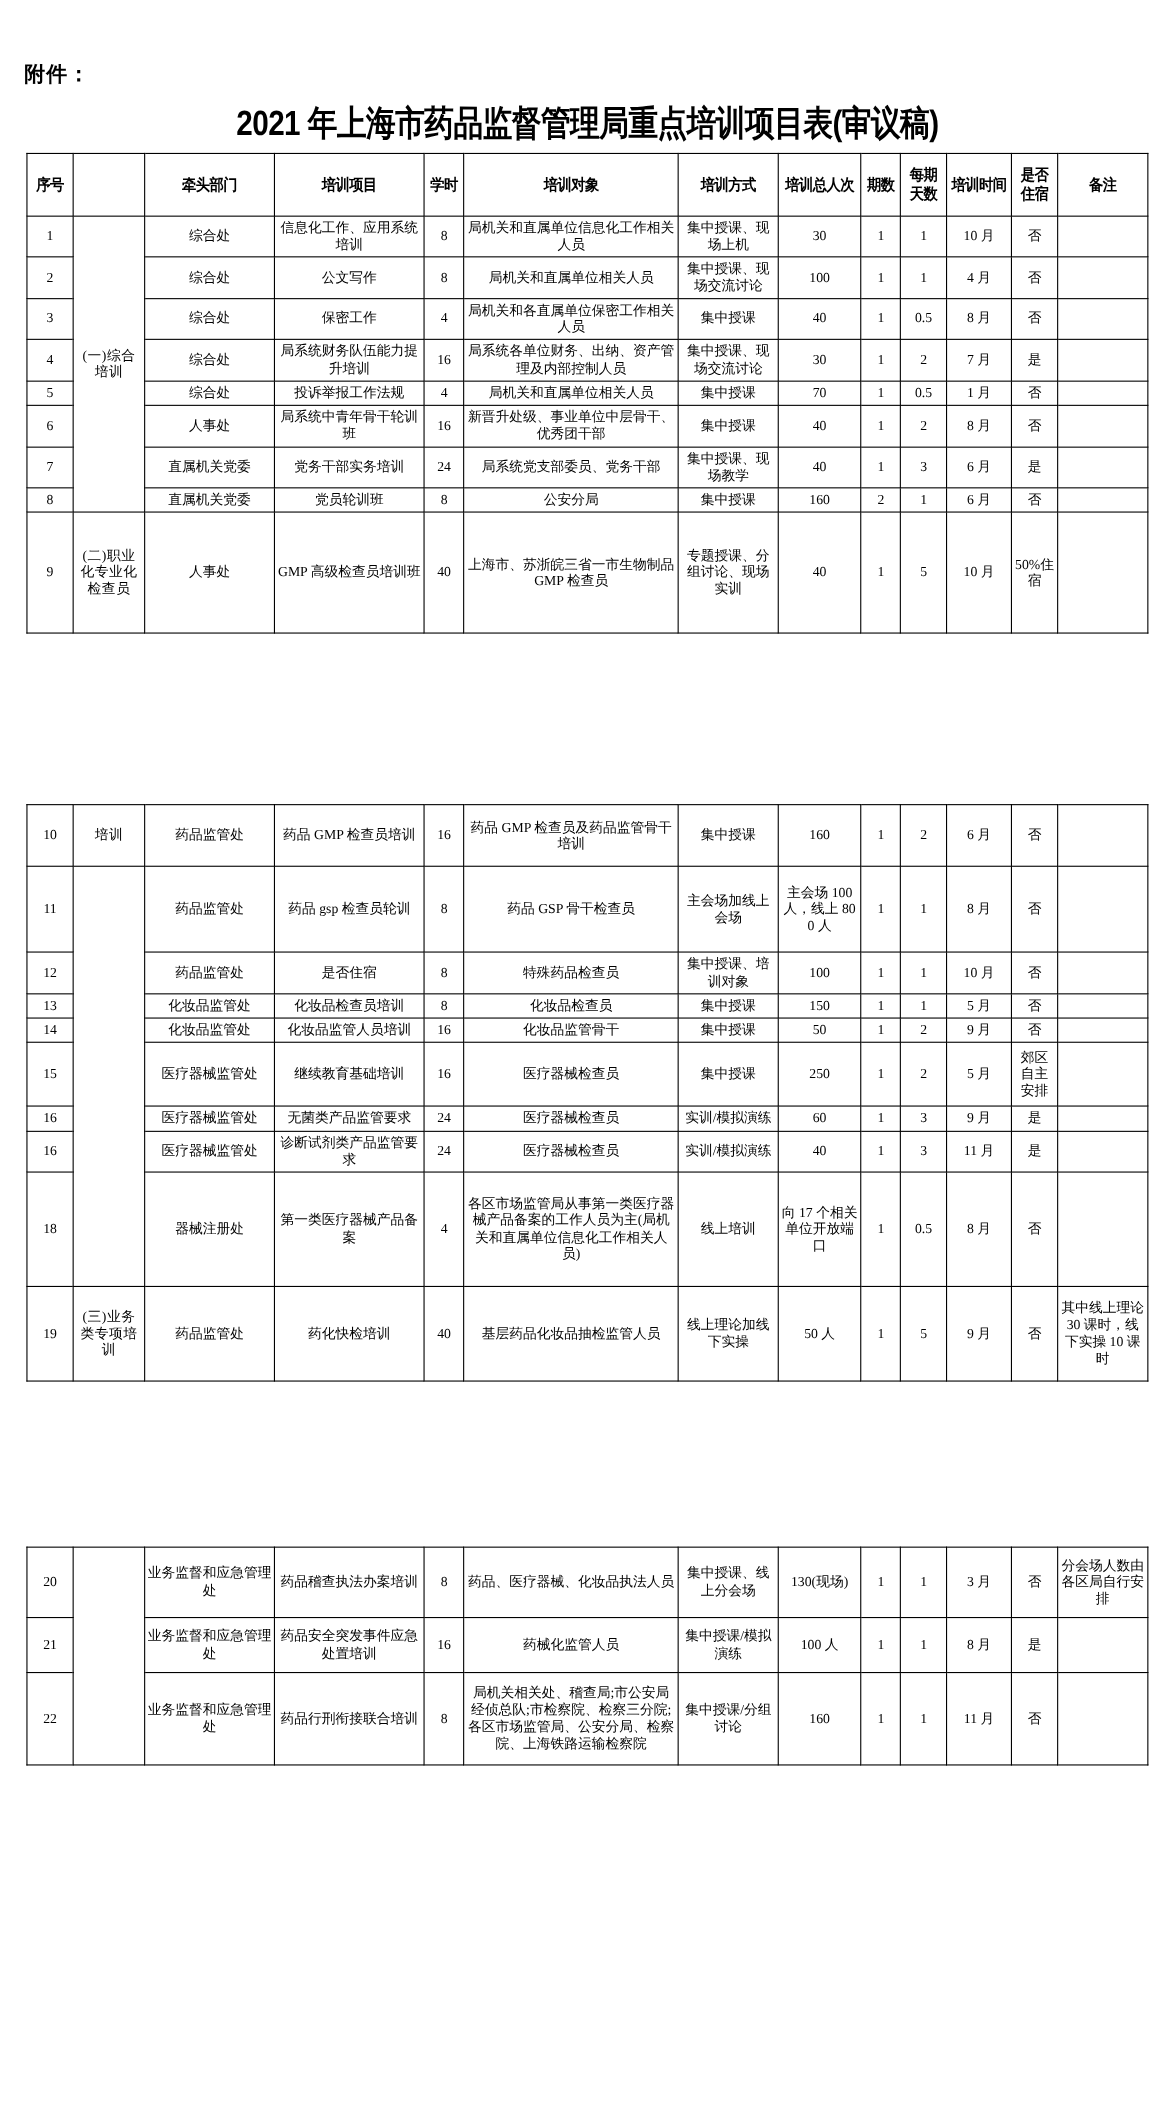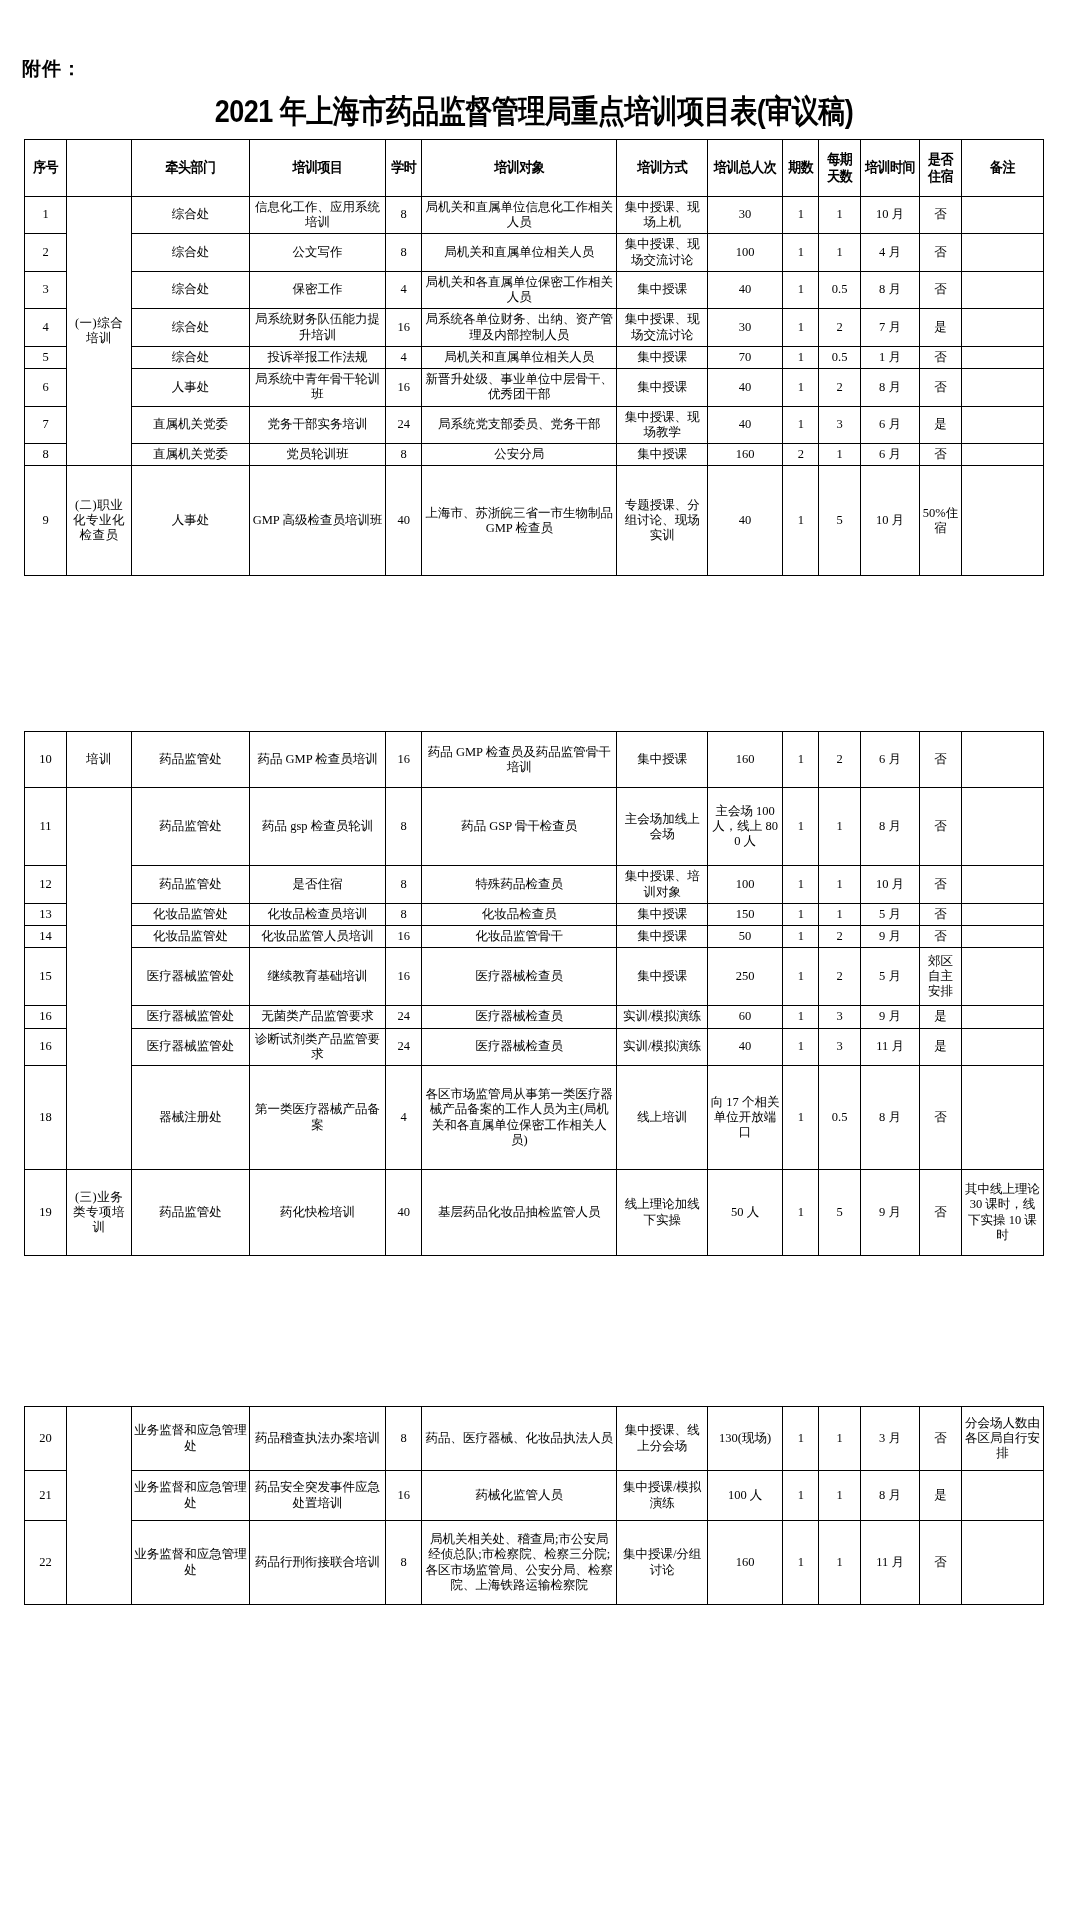--- a/index.html
+++ b/index.html
@@ -394,21 +394,21 @@
         <td>3</td>
         <td>11 月</td>
         <td>是</td>
         <td></td>
       </tr>
       <tr style="height:104px;">
         <td>18</td>
         <td>器械注册处</td>
         <td>第一类医疗器械产品备案</td>
         <td>4</td>
-        <td>各区市场监管局从事第一类医疗器械产品备案的工作人员为主(局机关和各直属单位保密工作相关人员)</td>
+        <td>各区市场监管局从事第一类医疗器械产品备案的工作人员为主(局机关和直属单位信息化工作相关人员)</td>
         <td>线上培训</td>
         <td>向 17 个相关单位开放端口</td>
         <td>1</td>
         <td>0.5</td>
         <td>8 月</td>
         <td>否</td>
         <td></td>
       </tr>
       <tr style="height:86px;">
         <td>19</td>

